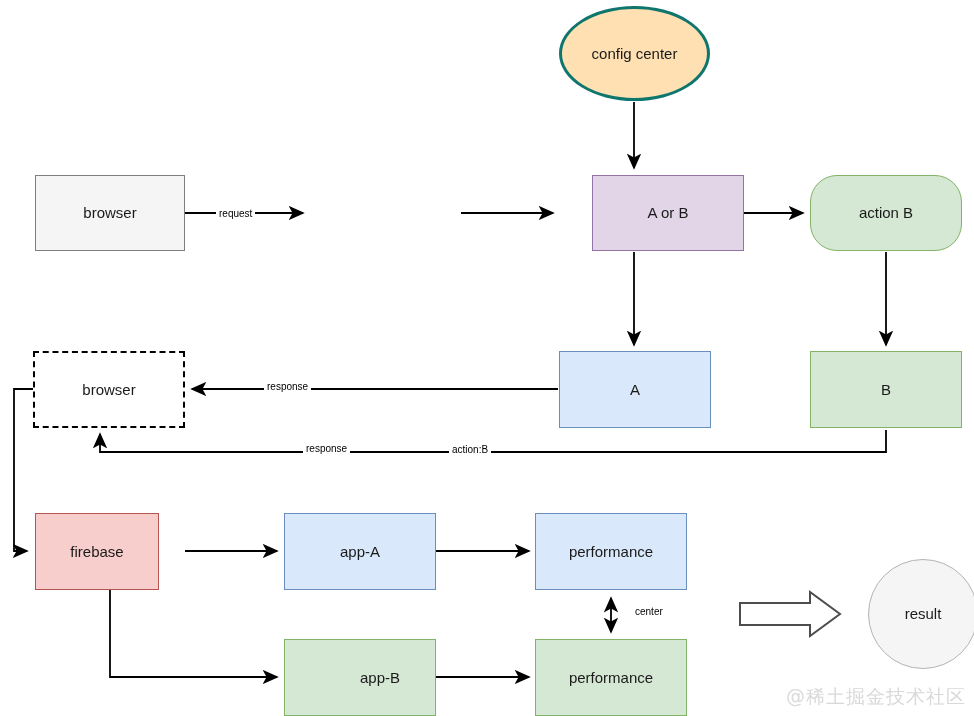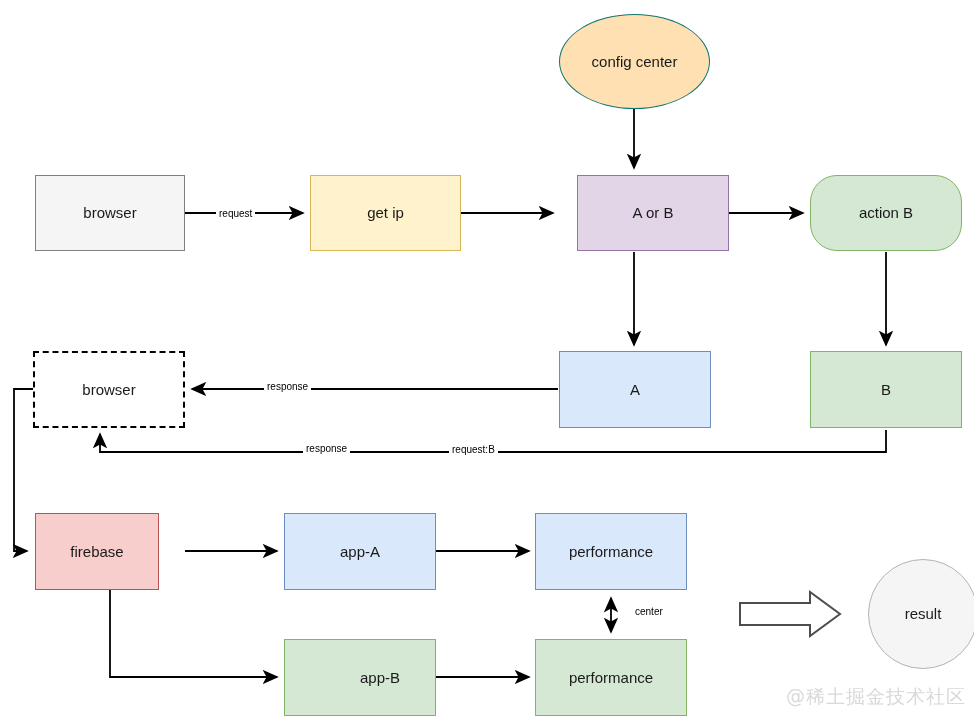--- a/index.html
+++ b/index.html
@@ -109,33 +109,30 @@
       <path d="M436,551 L529,551" marker-end="url(#arrow)"></path>
 
       <path d="M436,677 L529,677" marker-end="url(#arrow)"></path>
 
       <path d="M611,598 L611,632" marker-end="url(#arrow)" marker-start="url(#arrowStart)"></path>
 
       <path d="M740,603 L810,603 L810,592 L840,614 L810,636 L810,625 L740,625 Z" stroke="#4d4d4d" stroke-width="2" fill="#ffffff"></path>
     </g>
   </svg>
 
-  <div class="node ellipse" style="left:559px; top:14px; width:151px; height:95px; background:#ffe0b3; border:1px solid #0f766e;text-align:right;">
+  <div class="node ellipse" style="left:559px; top:6px; width:151px; height:95px; background:#ffe0b3; border:3px solid #0f766e;text-align:right;">
     <span>config center</span>
   </div>
 
   <div class="node rect" style="left:35px; top:175px; width:150px; height:76px; background:#f5f5f5; border-color:#7f7f7f;">
     <span>browser</span>
   </div>
 
-  <div class="node rect" style="left:310px; top:175px; width:151px; height:76px; background:#fff2cc; border-color:#d6b656;">
-    <span>get ip</span>
-  </div>
 
-  <div class="node rect" style="left:577px; top:175px; width:152px; height:76px; background:#e1d5e7; border-color:#9673a6;">
+  <div class="node rect" style="left:592px; top:175px; width:152px; height:76px; background:#e1d5e7; border-color:#9673a6;">
     <span>A or B</span>
   </div>
 
   <div class="node rect" style="left:810px; top:175px; width:152px; height:76px; background:#d5e8d4; border-color:#82b366;border-radius:27px;">
     <span>action B</span>
   </div>
 
   <div class="node dashed" style="left:33px; top:351px; width:152px; height:77px;">
     <span>browser</span>
   </div>
@@ -178,21 +175,21 @@
 
   <div class="edge-label" style="left:264px; top:381px;">
     <span>response</span>
   </div>
 
   <div class="edge-label" style="left:303px; top:443px;">
     <span>response</span>
   </div>
 
   <div class="edge-label" style="left:449px; top:444px;">
-    <span>request:B</span>
+    <span>action:B</span>
   </div>
 
   <div class="edge-label" style="left:632px; top:606px;">
     <span>center</span>
   </div>
 
   <div class="watermark">@稀土掘金技术社区</div>
 
 </div>
 

